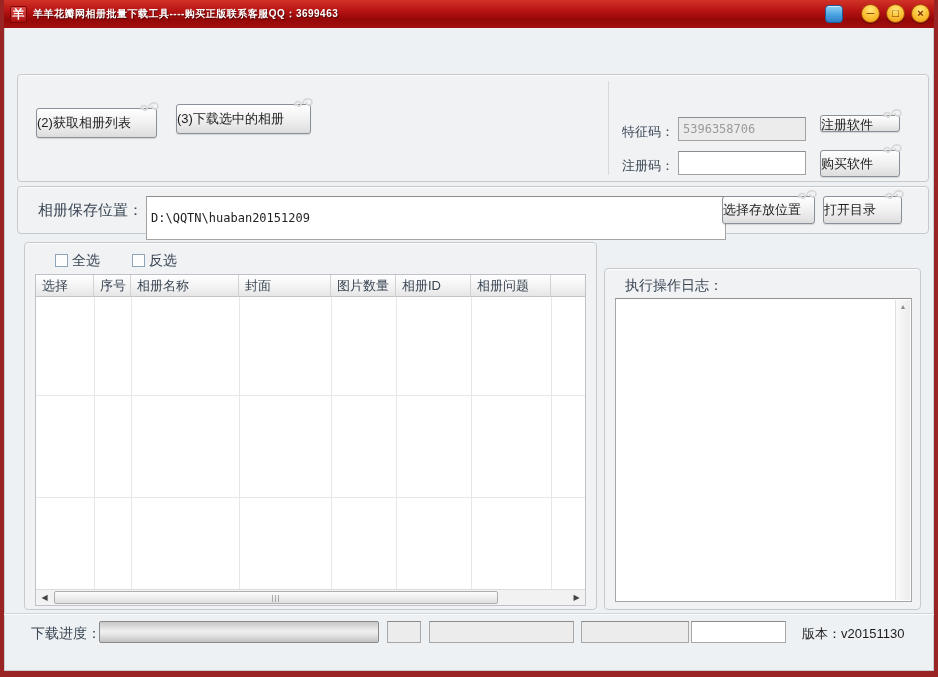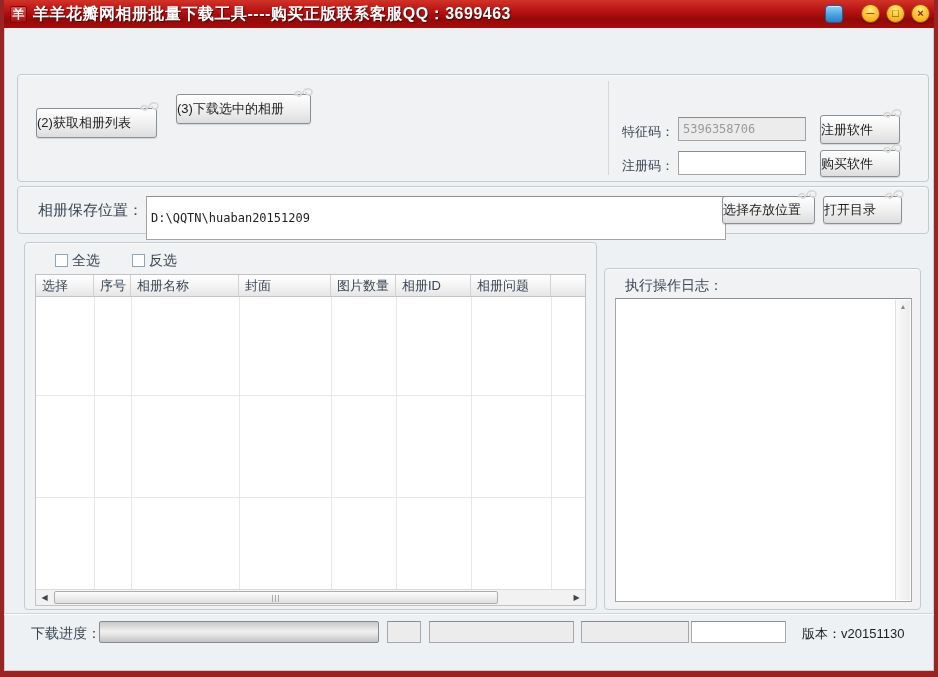--- a/index.html
+++ b/index.html
@@ -15,21 +15,21 @@
     position:absolute; left:-4px; top:0; width:938px; height:28px;
     background:linear-gradient(180deg,#d13327 0%,#b81414 38%,#960808 70%,#a30f0f 100%);
     display:flex; align-items:center; padding:0 6px;
   }
   .app-icon {
     width:17px; height:17px; margin:0 6px 0 4px; border-radius:2px;
     background:linear-gradient(180deg,#e05050,#a80c0c); border:1px solid #7e0505;
     color:#fff; font-size:12px; font-weight:bold; line-height:15px; text-align:center;
   }
   .title-text {
-    color:#fff; font-size:16px; font-weight:bold; letter-spacing:.5px;
+    color:#fff; font-size:10px; font-weight:bold; letter-spacing:.5px;
     text-shadow:1px 1px 1px rgba(0,0,0,.55); white-space:nowrap;
   }
   .tb-controls { position:absolute; right:8px; top:4px; display:flex; align-items:center; gap:6px; }
   .skin-btn {
     width:18px; height:18px; border-radius:4px; margin-right:12px;
     background:linear-gradient(180deg,#8fd2f5 0%,#4aa3e0 55%,#2f7fc8 100%);
     border:1px solid #1d5f9e; box-shadow:inset 0 1px 0 rgba(255,255,255,.6);
   }
   .ctrl {
     width:19px; height:19px; border-radius:50%;
@@ -132,31 +132,31 @@
   <div class="groupbox gb-top">
     <div class="gb-top-divider"></div>
 
     <button class="btn" style="left:18px; top:33px; width:121px; height:30px; font-size:13px;">
       <span>(2)获取相册列表</span>
       <svg class="swirl" width="24" height="14" viewBox="0 0 24 14">
           <path d="M3 10 C2 5,9 4,9 8 C9 11,5 11,5 8 M11 8 C10 2,20 1,20 6 C20 10,14 10,14 6" stroke="#d7d7d7" stroke-width="1.6" fill="none"></path>
         </svg>
     </button>
 
-    <button class="btn" style="left:158px; top:19px; width:135px; height:30px; font-size:13px;">
+    <button class="btn" style="left:158px; top:29px; width:135px; height:30px; font-size:13px;">
       <span>(3)下载选中的相册</span>
       <svg class="swirl" width="24" height="14" viewBox="0 0 24 14">
           <path d="M3 10 C2 5,9 4,9 8 C9 11,5 11,5 8 M11 8 C10 2,20 1,20 6 C20 10,14 10,14 6" stroke="#d7d7d7" stroke-width="1.6" fill="none"></path>
         </svg>
     </button>
 
 
     <div class="lbl" style="left:604px; top:48px; font-size:13px;">特征码：</div>
     <input class="field" style="left: 660px; top: 42px; width: 128px; height: 24px;" disabled="" value="5396358706">
-    <button class="btn" style="left:802px; top:40px; width:80px; height:29px; font-size:13px;">
+    <button class="btn" style="left:802px; top:40px; width:80px; height:17px; font-size:13px;">
       <span>注册软件</span>
       <svg class="swirl" width="24" height="14" viewBox="0 0 24 14">
           <path d="M3 10 C2 5,9 4,9 8 C9 11,5 11,5 8 M11 8 C10 2,20 1,20 6 C20 10,14 10,14 6" stroke="#d7d7d7" stroke-width="1.6" fill="none"></path>
         </svg>
     </button>
 
     <div class="lbl" style="left:604px; top:82px; font-size:13px;">注册码：</div>
     <input class="field" style="left: 660px; top: 76px; width: 128px; height: 24px;" value="">
     <button class="btn" style="left:802px; top:75px; width:80px; height:27px; font-size:13px;">
       <span>购买软件</span>

